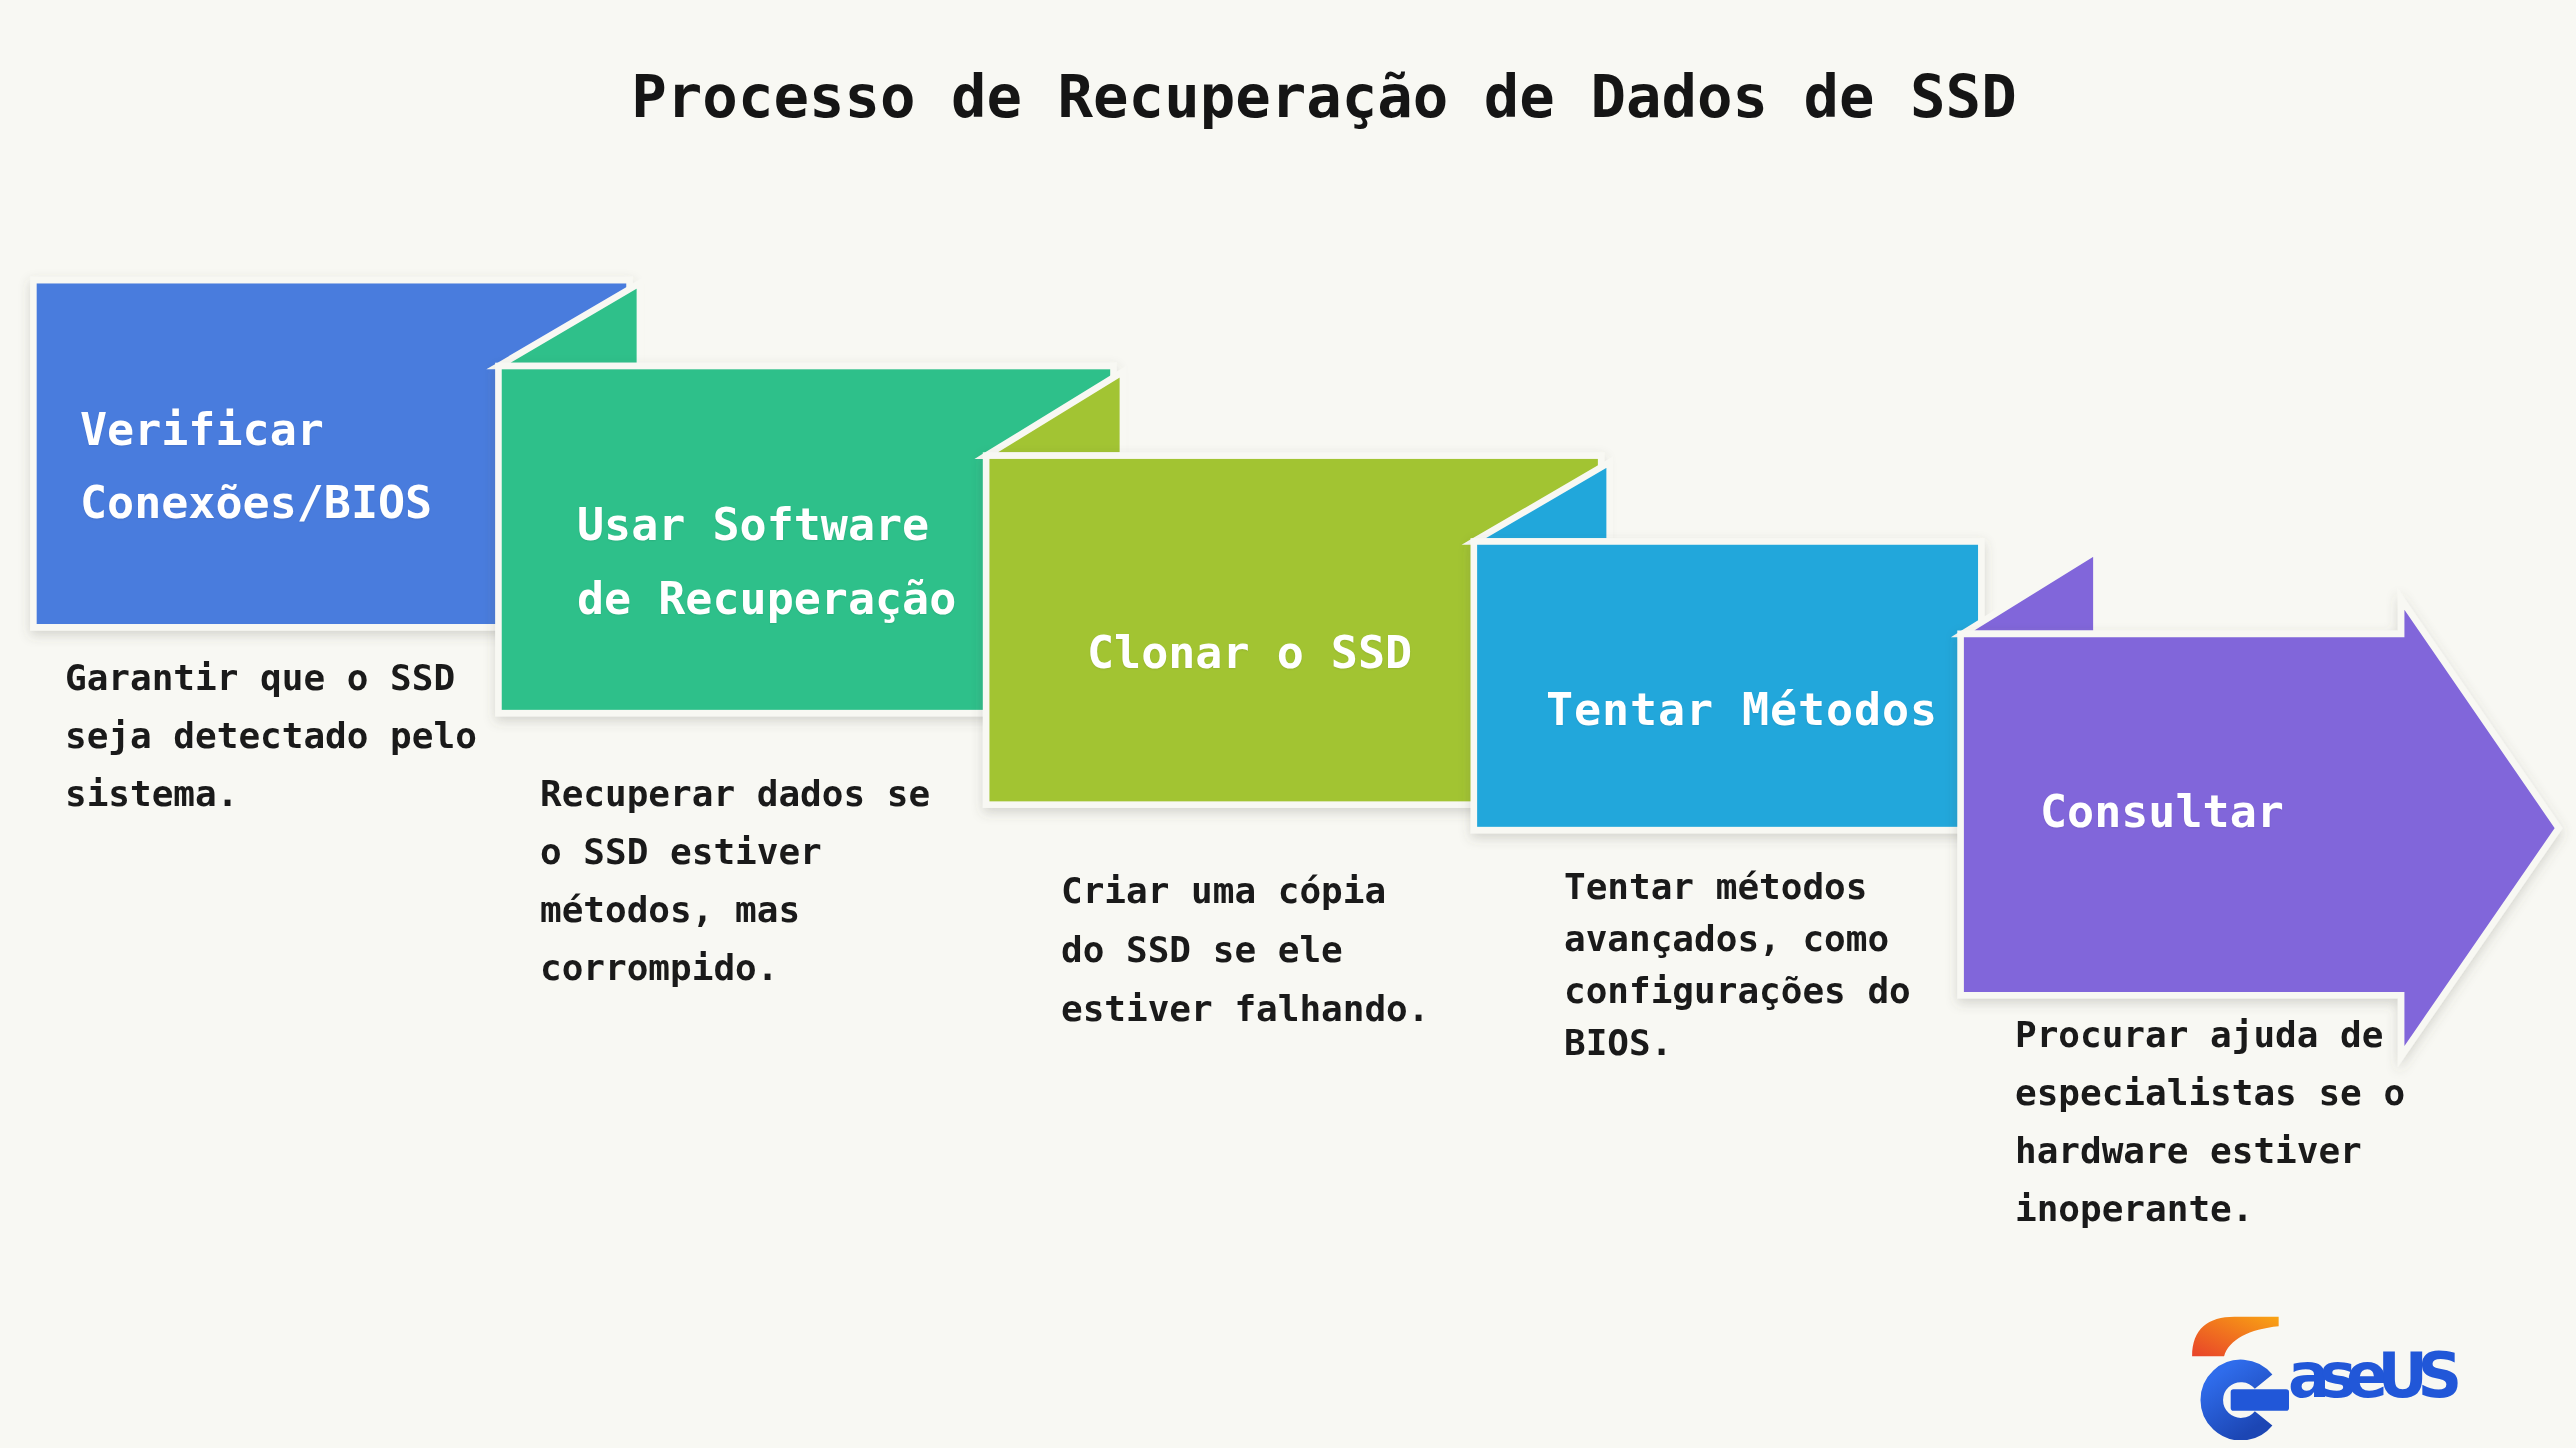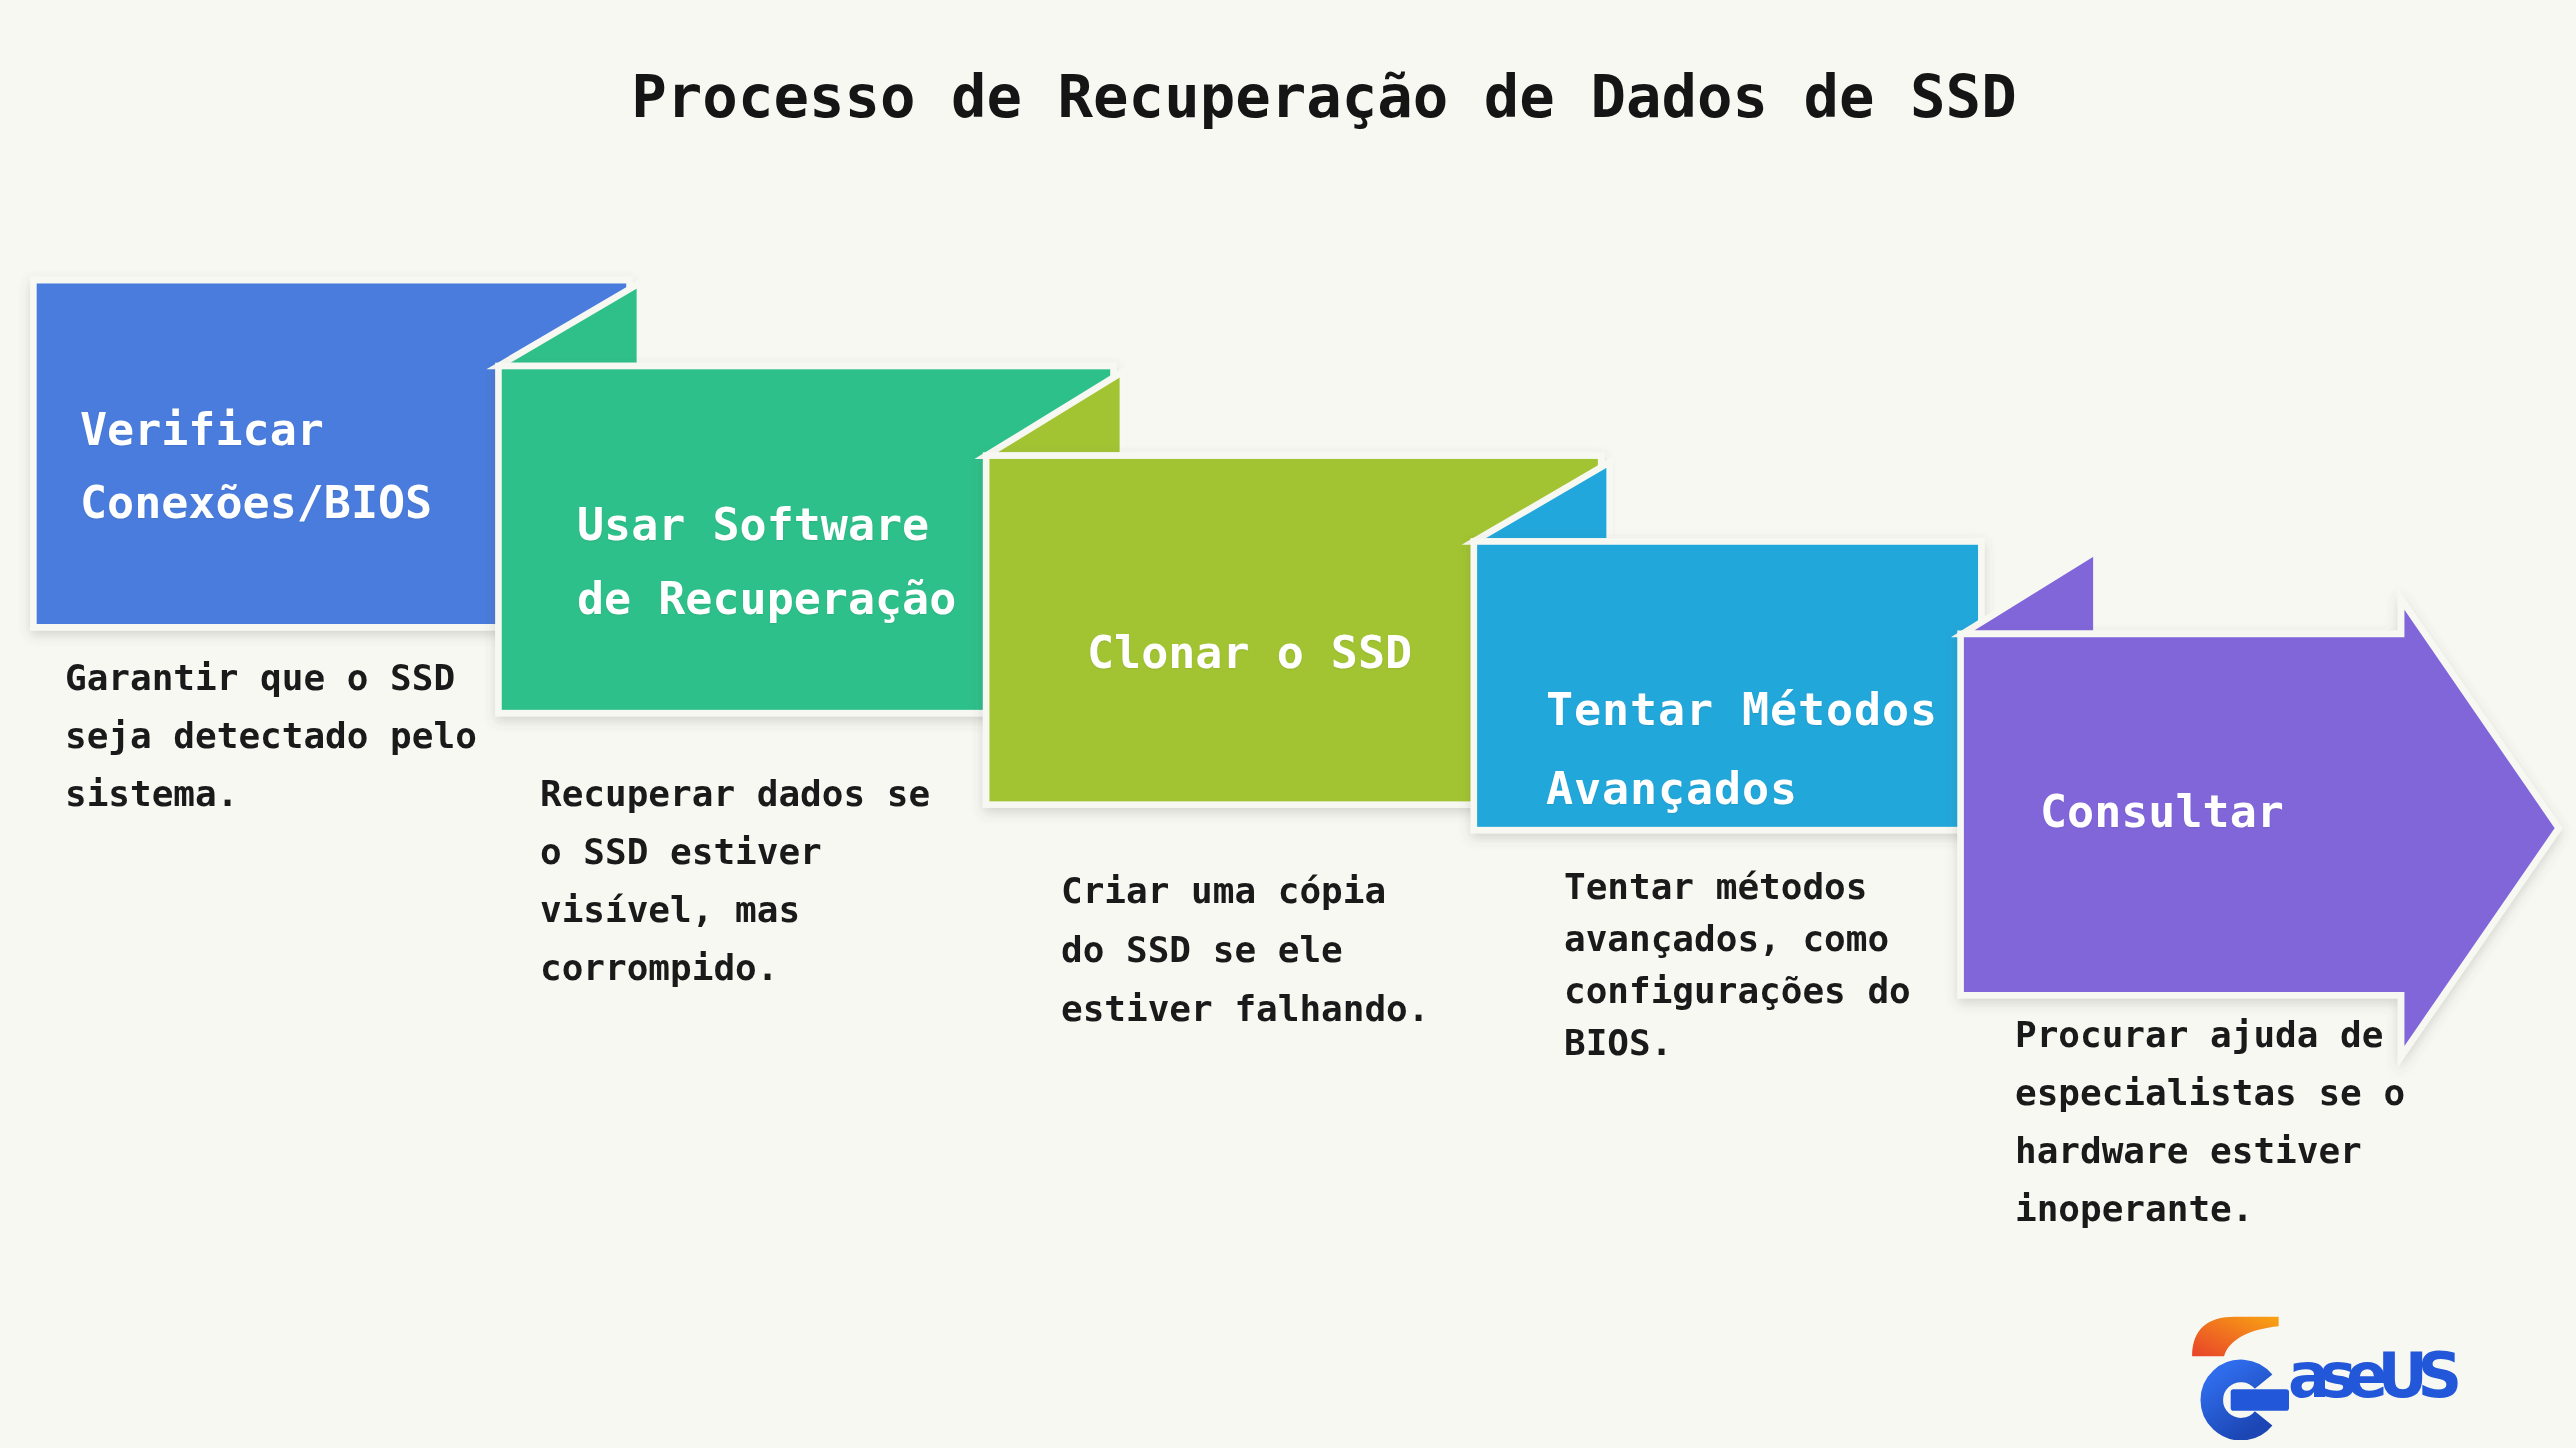--- a/index.html
+++ b/index.html
@@ -95,36 +95,35 @@
   <div>sistema.</div>
 </div>
 
 <div class="step-title t2">
   <div>Usar Software</div>
   <div>de Recuperação</div>
 </div>
 <div class="step-desc d2">
   <div>Recuperar dados se</div>
   <div>o SSD estiver</div>
-  <div>visível, mas</div>
+  <div>métodos, mas</div>
   <div>corrompido.</div>
 </div>
 
 <div class="step-title t3">
   <div>Clonar o SSD</div>
 </div>
 <div class="step-desc d3">
   <div>Criar uma cópia</div>
   <div>do SSD se ele</div>
   <div>estiver falhando.</div>
 </div>
 
 <div class="step-title t4">
   <div>Tentar Métodos</div>
-  <div>Avançados</div>
 </div>
 <div class="step-desc d4">
   <div>Tentar métodos</div>
   <div>avançados, como</div>
   <div>configurações do</div>
   <div>BIOS.</div>
 </div>
 
 <div class="step-title t5">
   <div>Consultar</div>

